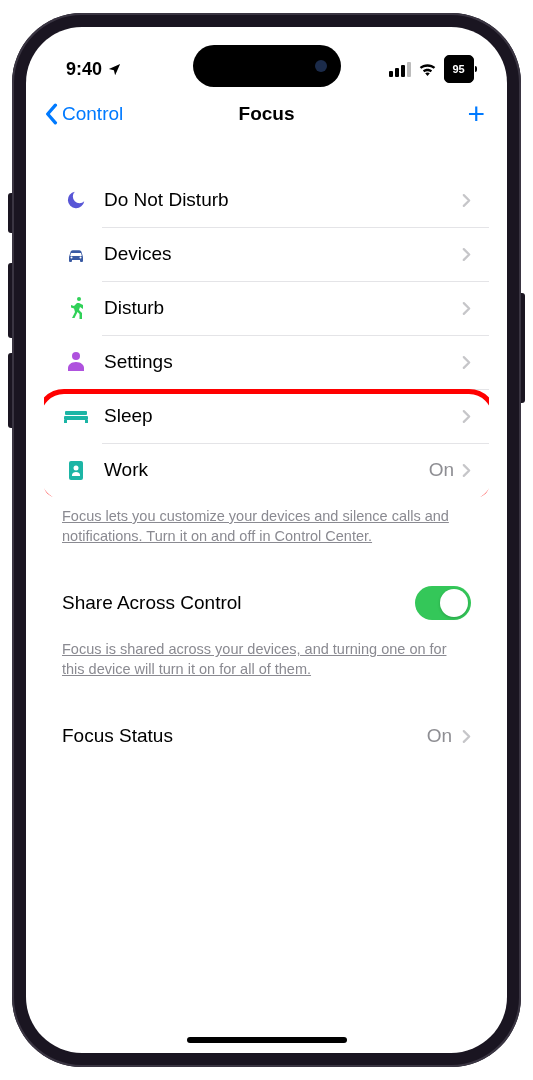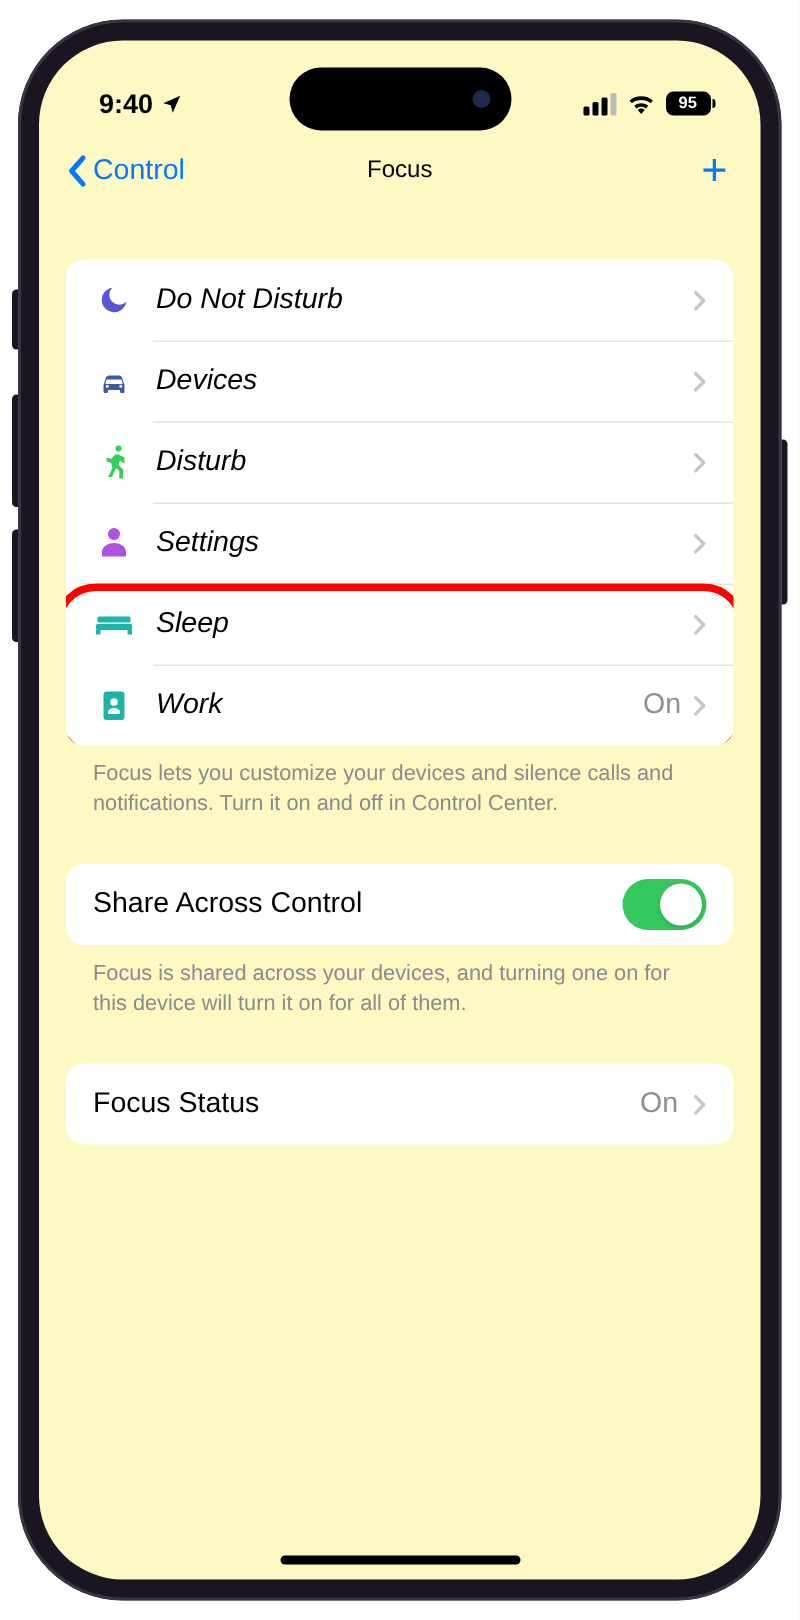--- a/index.html
+++ b/index.html
@@ -42,21 +42,21 @@
     .pwr-btn{
       position:absolute;
       right:-4px; top:280px;
       width:4px; height:110px;
       background:#1a1521;
       border-radius:0 3px 3px 0;
     }
     .screen {
       width: 100%;
       height: 100%;
-      background: #fef9c3;
+      background: #ffffff;
       border-radius: 56px;
       overflow: hidden;
       position: relative;
     }
     .dynamic-island {
       position: absolute;
       top: 18px;
       left: 50%;
       transform: translateX(-50%);
       width: 148px;
@@ -84,36 +84,36 @@
     .loc-icon { width: 15px; height: 15px; }
     .signal { display:flex; align-items:flex-end; gap:2px; }
     .signal span{ width:4px; background:#000; border-radius:1px;}
     .signal span:nth-child(1){height:6px;} .signal span:nth-child(2){height:9px;}
     .signal span:nth-child(3){height:12px;} .signal span:nth-child(4){height:15px;background:#bbb;}
     .wifi-icon { width: 19px; height: 14px; }
     .battery {
       display:flex; align-items:center; gap:1px;
     }
     .battery-body{
-      width:30px; height:16px; border:1.5px solid #000; border-radius:5px;
+      width:30px; height:28px; border:1.5px solid #000; border-radius:5px;
       display:flex; align-items:center; justify-content:center;
       font-size:11px; font-weight:600; background:#000; color:#fff;
     }
     .battery-tip{width:2.5px; height:6px; background:#000; border-radius:0 2px 2px 0;}
     .nav-bar {
       height: 50px;
       display: flex;
       align-items: center;
       justify-content: space-between;
       padding: 0 18px;
       position:relative;
     }
     .back-btn { display: flex; align-items: center; gap:4px; color: #007aff; font-size: 19px; }
     .back-chevron { width: 14px; height: 22px; }
-    .nav-title { font-size: 16px; font-weight: 400; position:absolute; left:50%; transform:translateX(-50%);}
+    .nav-title { font-size: 19px; font-weight: 700; position:absolute; left:50%; transform:translateX(-50%);}
     .add-btn { color: #007aff; font-size: 30px; font-weight:300; padding-right:4px;}
     .content { padding: 34px 18px 0; }
     .list-group {
       background: #fff;
       border-radius: 12px;
       overflow: hidden;
       position: relative;
     }
     .list-row {
       display: flex;
@@ -123,37 +123,38 @@
       position: relative;
     }
     .list-row + .list-row::before{
       content:'';
       position:absolute;
       left:58px; right:0; top:0;
       height:1px;
       background:#e4e4e7;
     }
     .row-icon { width: 28px; height: 28px; display:flex; align-items:center; justify-content:center; margin-right:14px;}
-    .row-label { flex: 1; font-size: 19px; color:#000;font-style:italic;}
+    .row-label { flex: 1; font-size: 19px; color:#000;}
     .row-status { color: #8e8e93; font-size: 19px; margin-right:8px;}
     .chevron { width: 9px; height: 15px; }
     .highlight-ring{
       position:absolute;
       border:5px solid #ff0000;
       border-radius:28px;
       left:-8px; right:-8px;
       top:216px; height:116px;
       pointer-events:none;
       z-index:5;
     }
     .footer-text {
       color: #8a8a91;
       font-size: 14.5px;
       padding: 10px 18px 0;
       line-height: 1.35;
+      text-decoration: underline;
     }
     .setting-group { background:#fff; border-radius:12px; margin-top:30px;}
     .setting-row {
       display:flex; align-items:center; justify-content:space-between;
       height:54px; padding:0 18px;
     }
     .setting-label{ font-size:19px; }
     .toggle{
       width:56px; height:34px; background:#34c759; border-radius:17px;
       position:relative;

